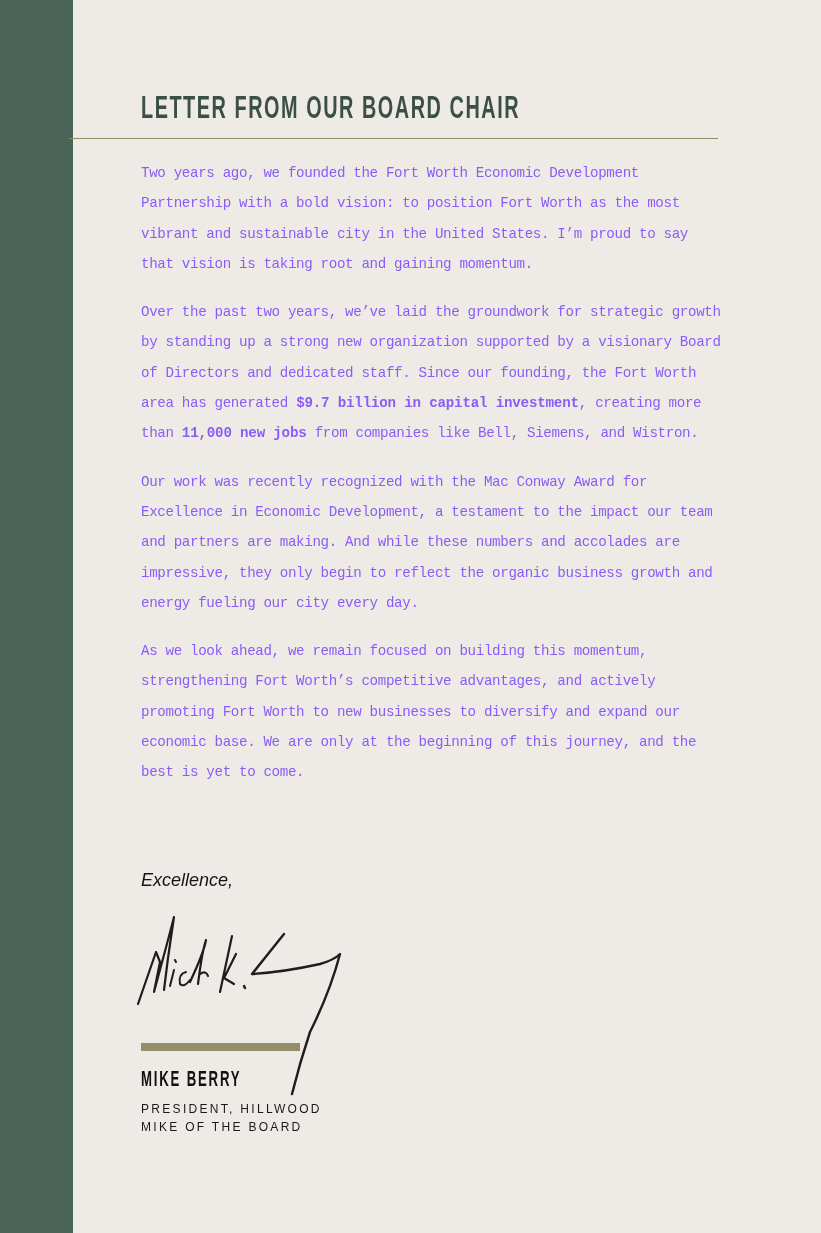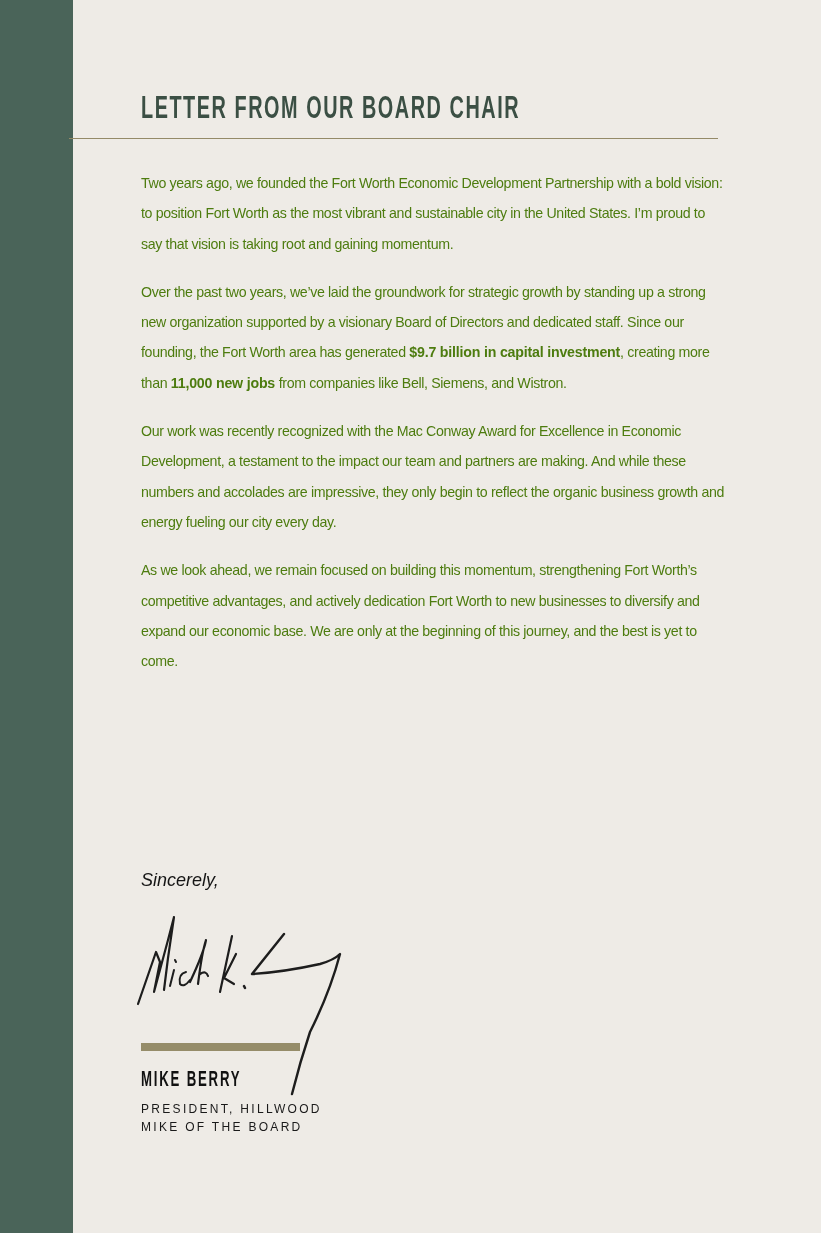--- a/index.html
+++ b/index.html
@@ -19,23 +19,24 @@
     font-size: 32px; font-weight: bold; color: #3b4f44;
     letter-spacing: 2.5px;
     transform: scaleX(0.62); transform-origin: left top;
     white-space: nowrap; line-height: 38px;
   }
   .title-rule {
     position: absolute; left: 69px; top: 138px; width: 649px; height: 1px;
     background: #948a68;
   }
   .body-text {
-    position: absolute; left: 141px; top: 168px; width: 585px;
+    position: absolute; left: 141px; top: 158px; width: 585px;
     font-size: 14.2px; line-height: 30.3px; letter-spacing: -0.35px;
-    color: #4d7c0f;
+    color: #8b5cf6;
+    font-family: Liberation Mono, monospace;
   }
   .body-text p { margin: 0 0 18px 0; }
   .body-text b { font-weight: bold; letter-spacing: -0.2px; margin-top: 14px; }
   .closing {
     position: absolute; left: 141px; top: 870px;
     font-size: 18px; font-style: italic; color: #151515;
   }
   .signature {
     position: absolute; left: 134px; top: 912px; width: 260px; height: 190px;
   }
@@ -63,24 +64,24 @@
 
 <div class="side-bar"></div>
 
 <h1 class="title" style="margin:0;">LETTER FROM OUR BOARD CHAIR</h1>
 <div class="title-rule"></div>
 
 <div class="body-text" id="letter-body">
     <p><span>Two years ago, we founded the Fort Worth Economic Development Partnership with a bold vision: to position Fort Worth as the most vibrant and sustainable city in the United States. I’m proud to say that vision is taking root and gaining momentum.</span></p>
     <p><span>Over the past two years, we’ve laid the groundwork for strategic growth by standing up a strong new organization supported by a visionary Board of Directors and dedicated staff. Since our founding, the Fort Worth area has generated </span><b>$9.7 billion in capital investment</b><span>, creating more than </span><b>11,000 new jobs</b><span> from companies like Bell, Siemens, and Wistron.</span></p>
     <p><span>Our work was recently recognized with the Mac Conway Award for Excellence in Economic Development, a testament to the impact our team and partners are making. And while these numbers and accolades are impressive, they only begin to reflect the organic business growth and energy fueling our city every day.</span></p>
-    <p><span>As we look ahead, we remain focused on building this momentum, strengthening Fort Worth’s competitive advantages, and actively dedication Fort Worth to new businesses to diversify and expand our economic base. We are only at the beginning of this journey, and the best is yet to come.</span></p>
+    <p><span>As we look ahead, we remain focused on building this momentum, strengthening Fort Worth’s competitive advantages, and actively promoting Fort Worth to new businesses to diversify and expand our economic base. We are only at the beginning of this journey, and the best is yet to come.</span></p>
   </div>
 
-<div class="closing">Sincerely,</div>
+<div class="closing">Excellence,</div>
 
 <svg class="signature" viewBox="0 0 260 190">
   <g fill="none" stroke="#1d1d1d" stroke-linecap="round" stroke-linejoin="round">
     <path d="M4 92 L22 40 L26 50 L20 80 L34 28 L40 5 L34 46 L30 78" stroke-width="2.2"></path>
     <path d="M40 58 L36 74 M41 48 L42 50" stroke-width="2"></path>
     <path d="M52 60 Q44 62 46 72 Q50 76 56 68" stroke-width="2"></path>
     <path d="M56 70 Q70 40 72 28 Q68 40 64 72 M66 62 Q72 58 74 64" stroke-width="2.2"></path>
     <path d="M98 24 L86 80 M102 42 L90 66 L100 72" stroke-width="2.2"></path>
     <path d="M110 74 L111 76" stroke-width="2.5"></path>
     <path d="M150 22 L118 62 Q150 60 186 52 Q200 48 206 42 Q196 80 176 120 Q166 150 158 182" stroke-width="2.4"></path>

